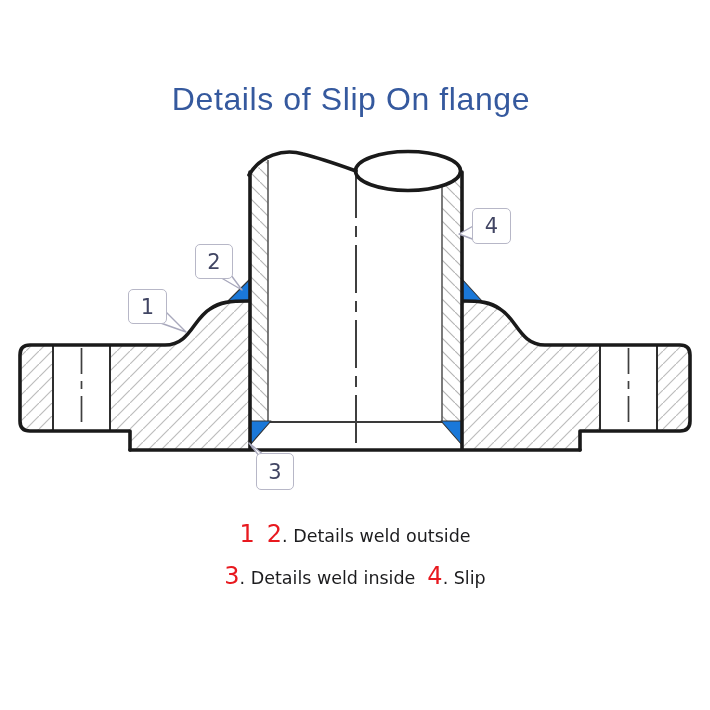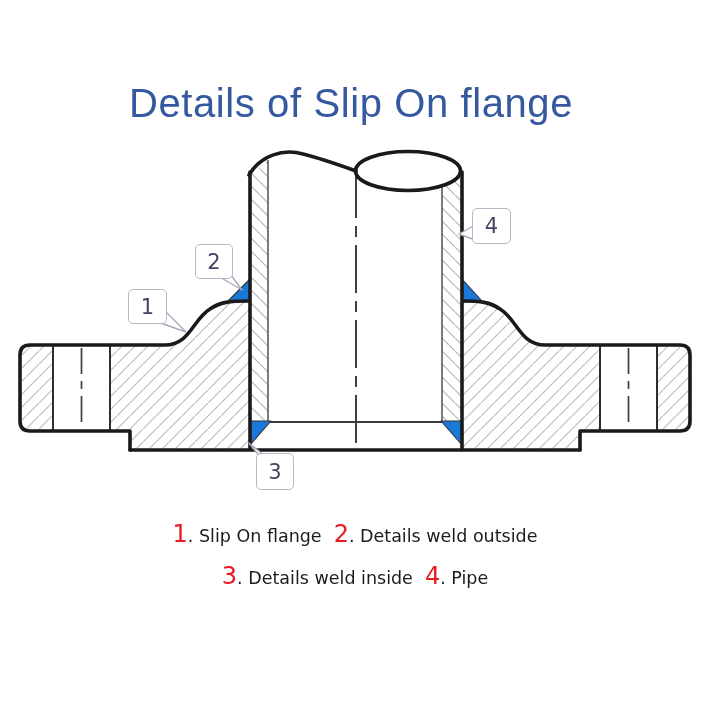--- a/index.html
+++ b/index.html
@@ -1,20 +1,20 @@
 <!DOCTYPE html>
 <html><head>
 <meta charset="utf-8">
 <style>
   html,body{margin:0;padding:0;background:#ffffff;width:710px;height:710px;overflow:hidden;
             font-family:"Liberation Sans", sans-serif;}
   #stage{position:relative;width:710px;height:710px;background:#fff;}
   #drawing{position:absolute;left:0;top:0;}
   .title{position:absolute;left:0;top:81px;width:702px;text-align:center;
-         font-size:40px;letter-spacing:.6px;color:#35599e;font-family:"Liberation Sans",sans-serif;}
+         font-size:32px;letter-spacing:.6px;color:#35599e;font-family:"Liberation Sans",sans-serif;}
   .callout{position:absolute;background:#fff;border:1.6px solid #b7b7c7;border-radius:5px;
            display:flex;align-items:center;justify-content:center;
            font-size:21px;color:#414563;font-family:"DejaVu Sans",sans-serif;}
   #cb1{left:128px;top:289px;width:37px;height:33px;}
   #cb2{left:195px;top:244px;width:36px;height:33px;}
   #cb3{left:256px;top:453px;width:36px;height:35px;}
   #cb4{left:472px;top:208px;width:37px;height:34px;}
   .legend{position:absolute;left:0;width:710px;display:flex;justify-content:center;
           align-items:baseline;font-family:"DejaVu Sans",sans-serif;}
   #legend-row-1{top:522px;}
@@ -107,31 +107,30 @@
   <div id="cb3" class="callout">
     <span>3</span>
   </div>
   <div id="cb4" class="callout">
     <span>4</span>
   </div>
 
   <div id="legend-row-1" class="legend">
     <span class="litem">
       <span class="lnum">1</span>
-      <span class="ltext">. Slip On flange</span>
     </span>
     <span class="litem">
       <span class="lnum">2</span>
       <span class="ltext">. Details weld outside</span>
     </span>
   </div>
   <div id="legend-row-2" class="legend">
     <span class="litem">
       <span class="lnum">3</span>
       <span class="ltext">. Details weld inside</span>
     </span>
     <span class="litem">
       <span class="lnum">4</span>
-      <span class="ltext">. Pipe</span>
+      <span class="ltext">. Slip</span>
     </span>
   </div>
 
 </div>
 
 </body></html>

